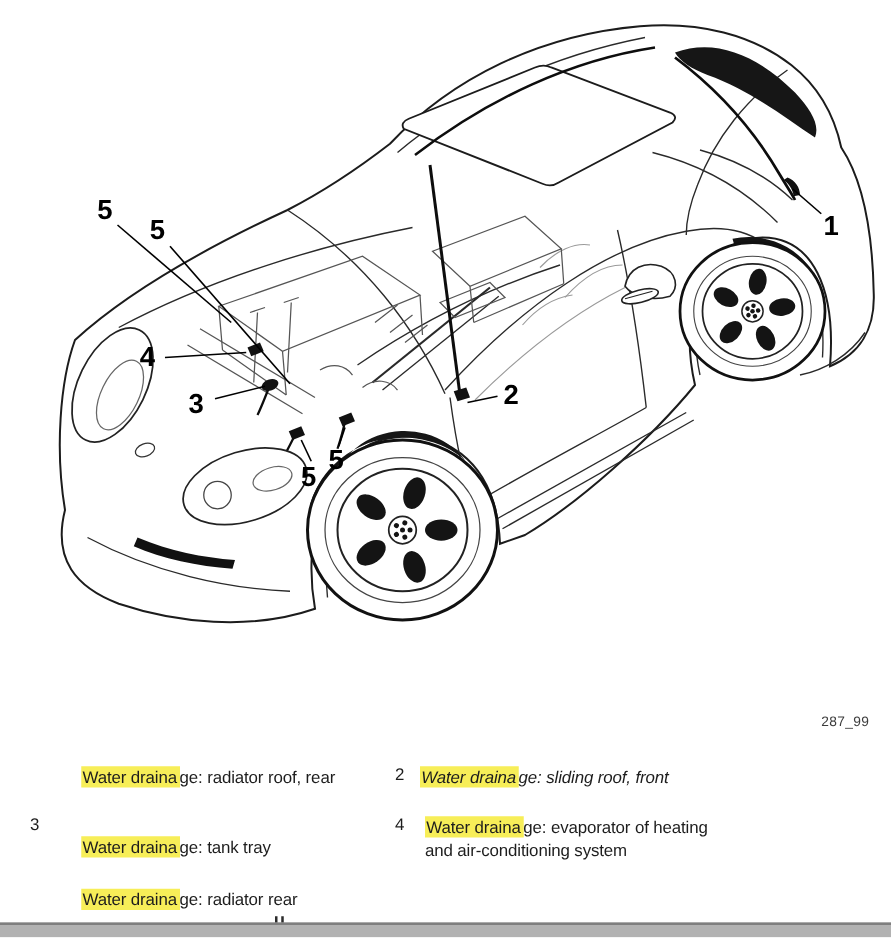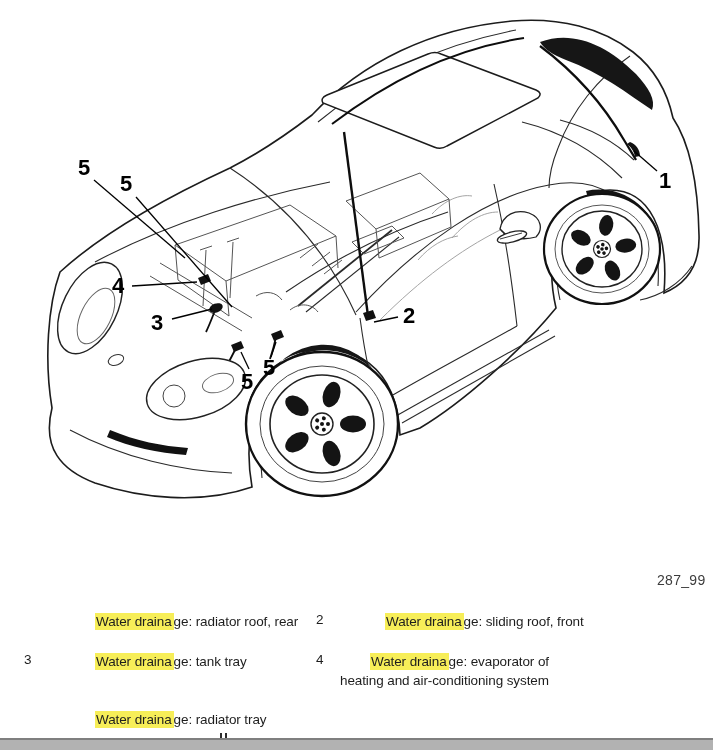--- a/index.html
+++ b/index.html
@@ -1,26 +1,26 @@
 <!DOCTYPE html>
 <html><head>
 <meta charset="utf-8">
 <style>
   html,body{margin:0;padding:0;background:#fff;}
   #page{position:relative;width:713px;height:750px;background:#ffffff;overflow:hidden;
         font-family:"Liberation Sans",sans-serif;}
   #figure-area{position:absolute;left:0;top:0;width:713px;height:600px;}
   #figure-area svg{display:block;}
   .callout{font-family:"Liberation Sans",sans-serif;font-weight:bold;font-size:22px;fill:#000;}
-  #fig-caption{position:absolute;left:657px;top:572px;font-size:14px;color:#3c3c3c;
+  #fig-caption{position:absolute;left:657px;top:572px;font-size:11px;color:#3c3c3c;
                letter-spacing:0.3px;}
   .legend-num{position:absolute;font-size:13.5px;color:#1d1d1d;}
   .legend-item{position:absolute;font-size:13.5px;line-height:19px;color:#1d1d1d;
                letter-spacing:-0.1px;}
-  .hl{background:#f7ee58;padding:1px 2px 1px 1px;margin-left:30px;}
+  .hl{background:#f7ee58;padding:1px 2px 1px 1px;}
   #bottom-bar{position:absolute;left:0;bottom:0;width:713px;height:10px;background:#b2b2b2;
               border-top:2px solid #7f7f7f;}
   #next-page-glyph{position:absolute;left:219px;top:733px;width:12px;height:7px;}
   #next-page-glyph i{position:absolute;top:0;width:2px;height:7px;background:#2b2b2b;}
   #next-page-glyph i:first-child{left:1px;}
   #next-page-glyph i:last-child{left:6px;}
 </style>
 </head>
 <body>
 
@@ -242,36 +242,36 @@
   </div>
 
   <div id="fig-caption">287_99</div>
 
   <div>
     <div class="legend-item" style="left:65px;top:612px;width:240px;">
       <span class="hl" style="background: rgb(247, 238, 88);">Water draina</span><span>ge: radiator roof, rear</span>
     </div>
 
     <div class="legend-num" style="left:316px;top:612px;">2</div>
-    <div class="legend-item" style="left:355px;top:612px;width:250px;">
+    <div class="legend-item" style="left:336px;top:612px;width:250px;font-style:italic;">
       <span class="hl" style="background: rgb(247, 238, 88);">Water draina</span><span>ge: sliding roof, front</span>
     </div>
 
     <div class="legend-num" style="left:24px;top:652px;">3</div>
-    <div class="legend-item" style="left:65px;top:652px;width:240px;">
+    <div class="legend-item" style="left:65px;top:668px;width:240px;">
       <span class="hl" style="background: rgb(247, 238, 88);">Water draina</span><span>ge: tank tray</span>
     </div>
 
     <div class="legend-num" style="left:316px;top:652px;">4</div>
     <div class="legend-item" style="left:340px;top:652px;width:250px;">
       <span class="hl" style="background: rgb(247, 238, 88);">Water draina</span><span>ge: evaporator of heating and air-conditioning system</span>
     </div>
 
     <div class="legend-item" style="left:65px;top:710px;width:240px;">
-      <span class="hl" style="background: rgb(247, 238, 88);">Water draina</span><span>ge: radiator tray</span>
+      <span class="hl" style="background: rgb(247, 238, 88);">Water draina</span><span>ge: radiator rear</span>
     </div>
   </div>
 
   <div id="next-page-glyph">
       <i></i>
       <i></i>
     </div>
   <div id="bottom-bar"></div>
 </div>
 

